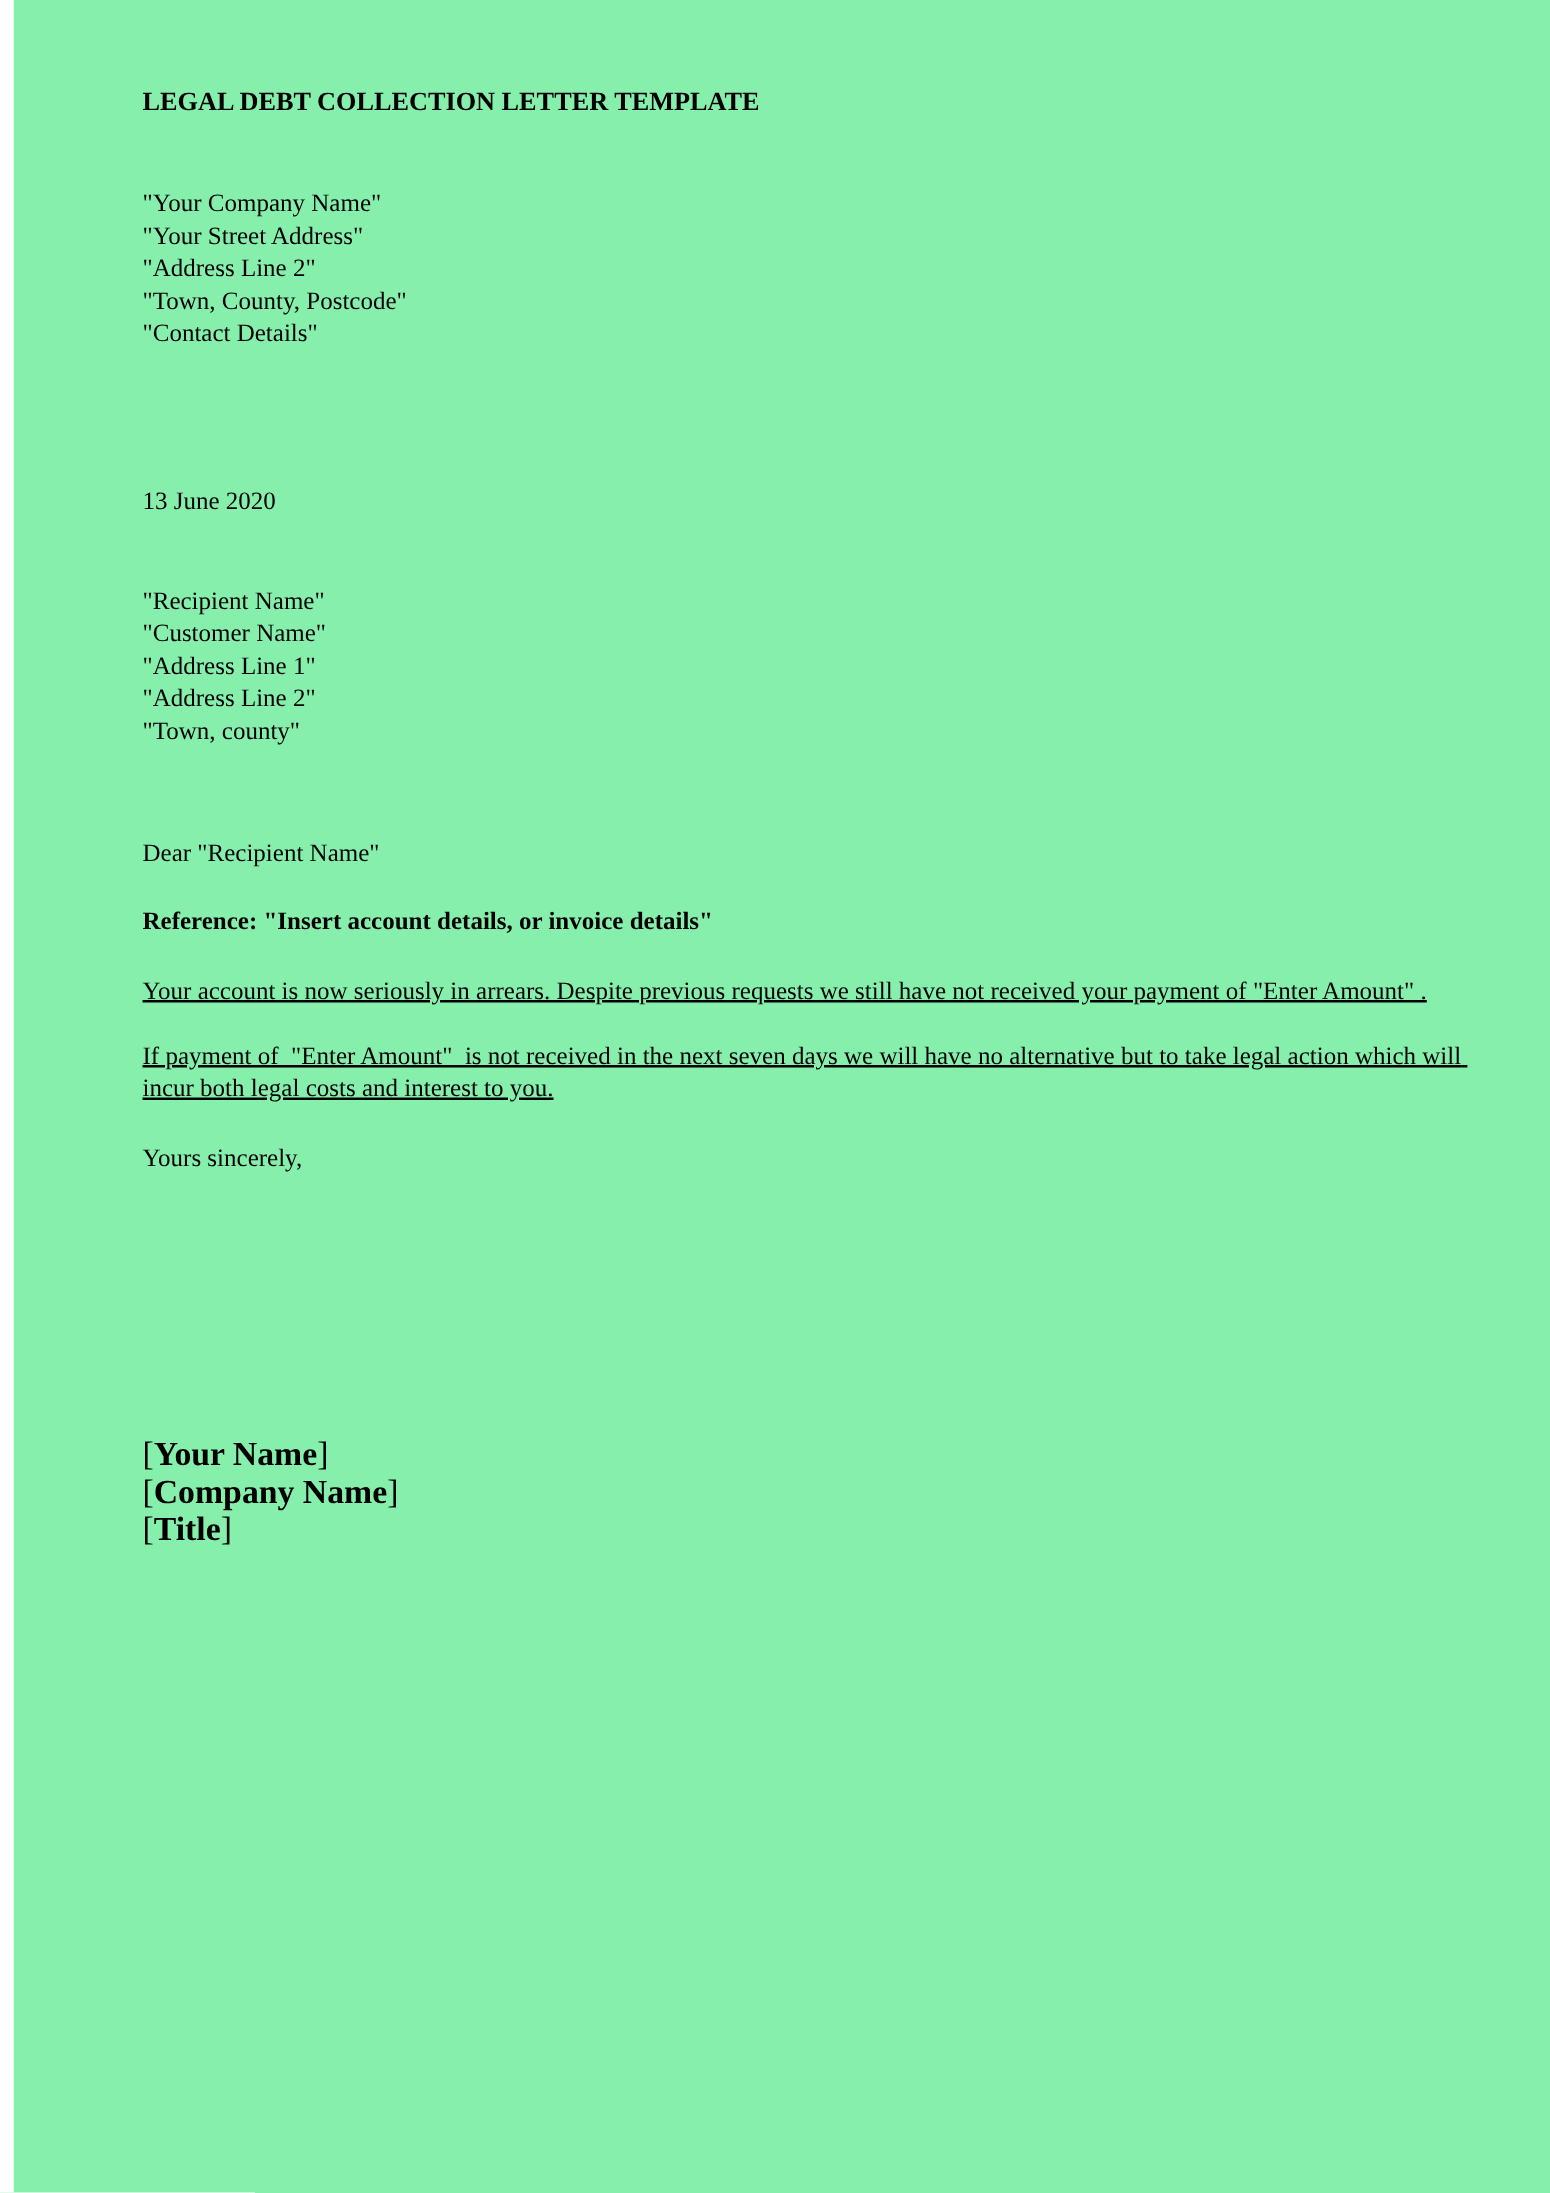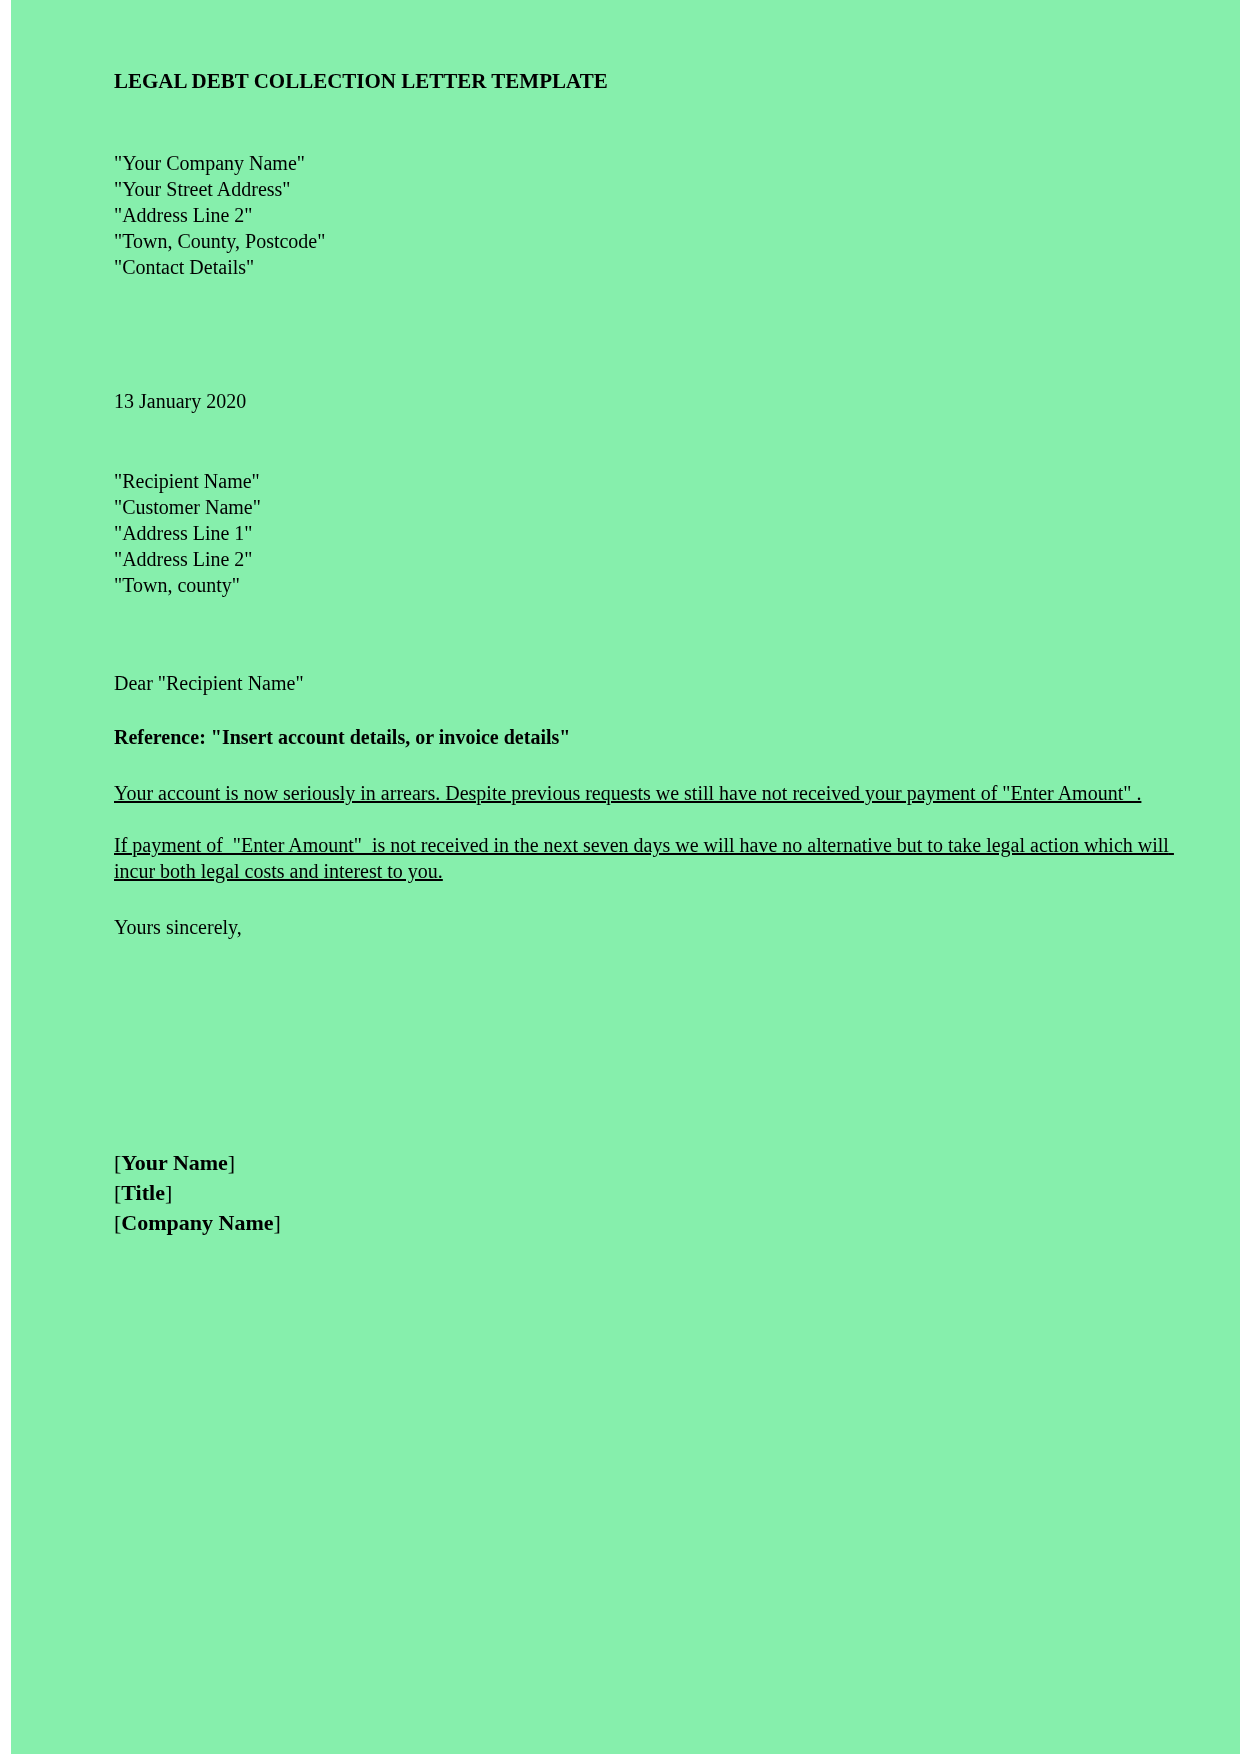--- a/index.html
+++ b/index.html
@@ -43,42 +43,42 @@
     white-space: pre-wrap;
     text-decoration: underline;
   }
   .para-1 { margin-top: 30px; }
   .para-2 { margin-top: 26px; }
   .para-3 { margin-top: 30px; }
   .closing-line { margin-top: 30px; }
   .signature-block {
     margin-top: 208px;
     font-weight: bold;
-    font-size: 22px;
+    font-size: 27px;
     line-height: 30px;
   }
   .signature-block .line { display: block; }
   .signature-block .bracket { font-weight: normal; }
 </style>
 </head>
 <body>
 
 <div class="page">
 
   <h1 class="doc-title">LEGAL DEBT COLLECTION LETTER TEMPLATE</h1>
 
   <div class="address-block sender-block">
     <span class="line">"Your Company Name"</span>
     <span class="line">"Your Street Address"</span>
     <span class="line">"Address Line 2"</span>
     <span class="line">"Town, County, Postcode"</span>
     <span class="line">"Contact Details"</span>
   </div>
 
-  <div class="date-line">13 January 2020</div>
+  <div class="date-line">13 June 2020</div>
 
   <div class="address-block recipient-block">
     <span class="line">"Recipient Name"</span>
     <span class="line">"Customer Name"</span>
     <span class="line">"Address Line 1"</span>
     <span class="line">"Address Line 2"</span>
     <span class="line">"Town, county"</span>
   </div>
 
   <div class="salutation">Dear "Recipient Name"</div>
@@ -87,17 +87,17 @@
 
   <p class="body-para para-1">Your account is now seriously in arrears. Despite previous requests we still have not received your payment of "Enter Amount" .</p>
 
   <p class="body-para para-2">If payment of  "Enter Amount"  is not received in the next seven days we will have no alternative but to take legal action which will incur both legal costs and interest to you.</p>
 
 
   <div class="closing-line">Yours sincerely,</div>
 
   <div class="signature-block">
     <span class="line"><span class="bracket">[</span><span>Your Name</span><span class="bracket">]</span></span>
+    <span class="line"><span class="bracket">[</span><span>Company Name</span><span class="bracket">]</span></span>
     <span class="line"><span class="bracket">[</span><span>Title</span><span class="bracket">]</span></span>
-    <span class="line"><span class="bracket">[</span><span>Company Name</span><span class="bracket">]</span></span>
   </div>
 
 </div>
 
 </body></html>

